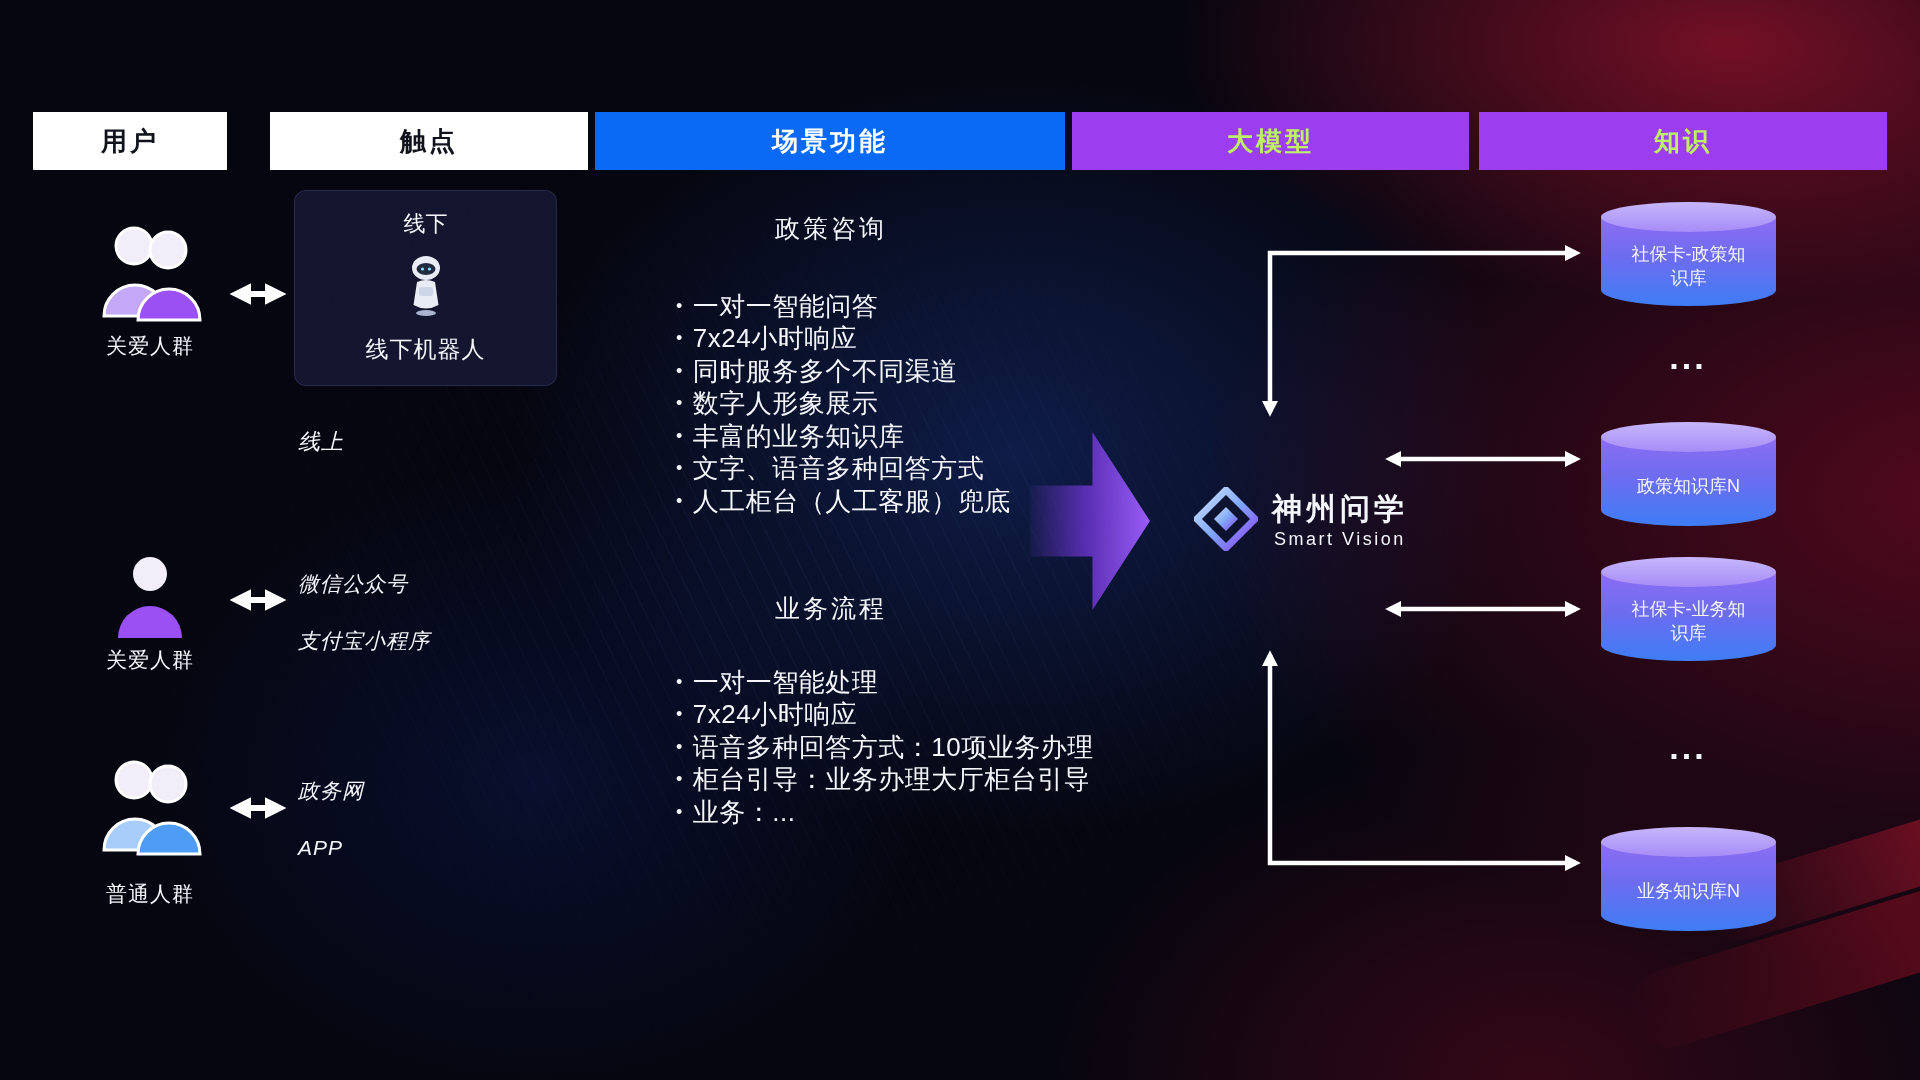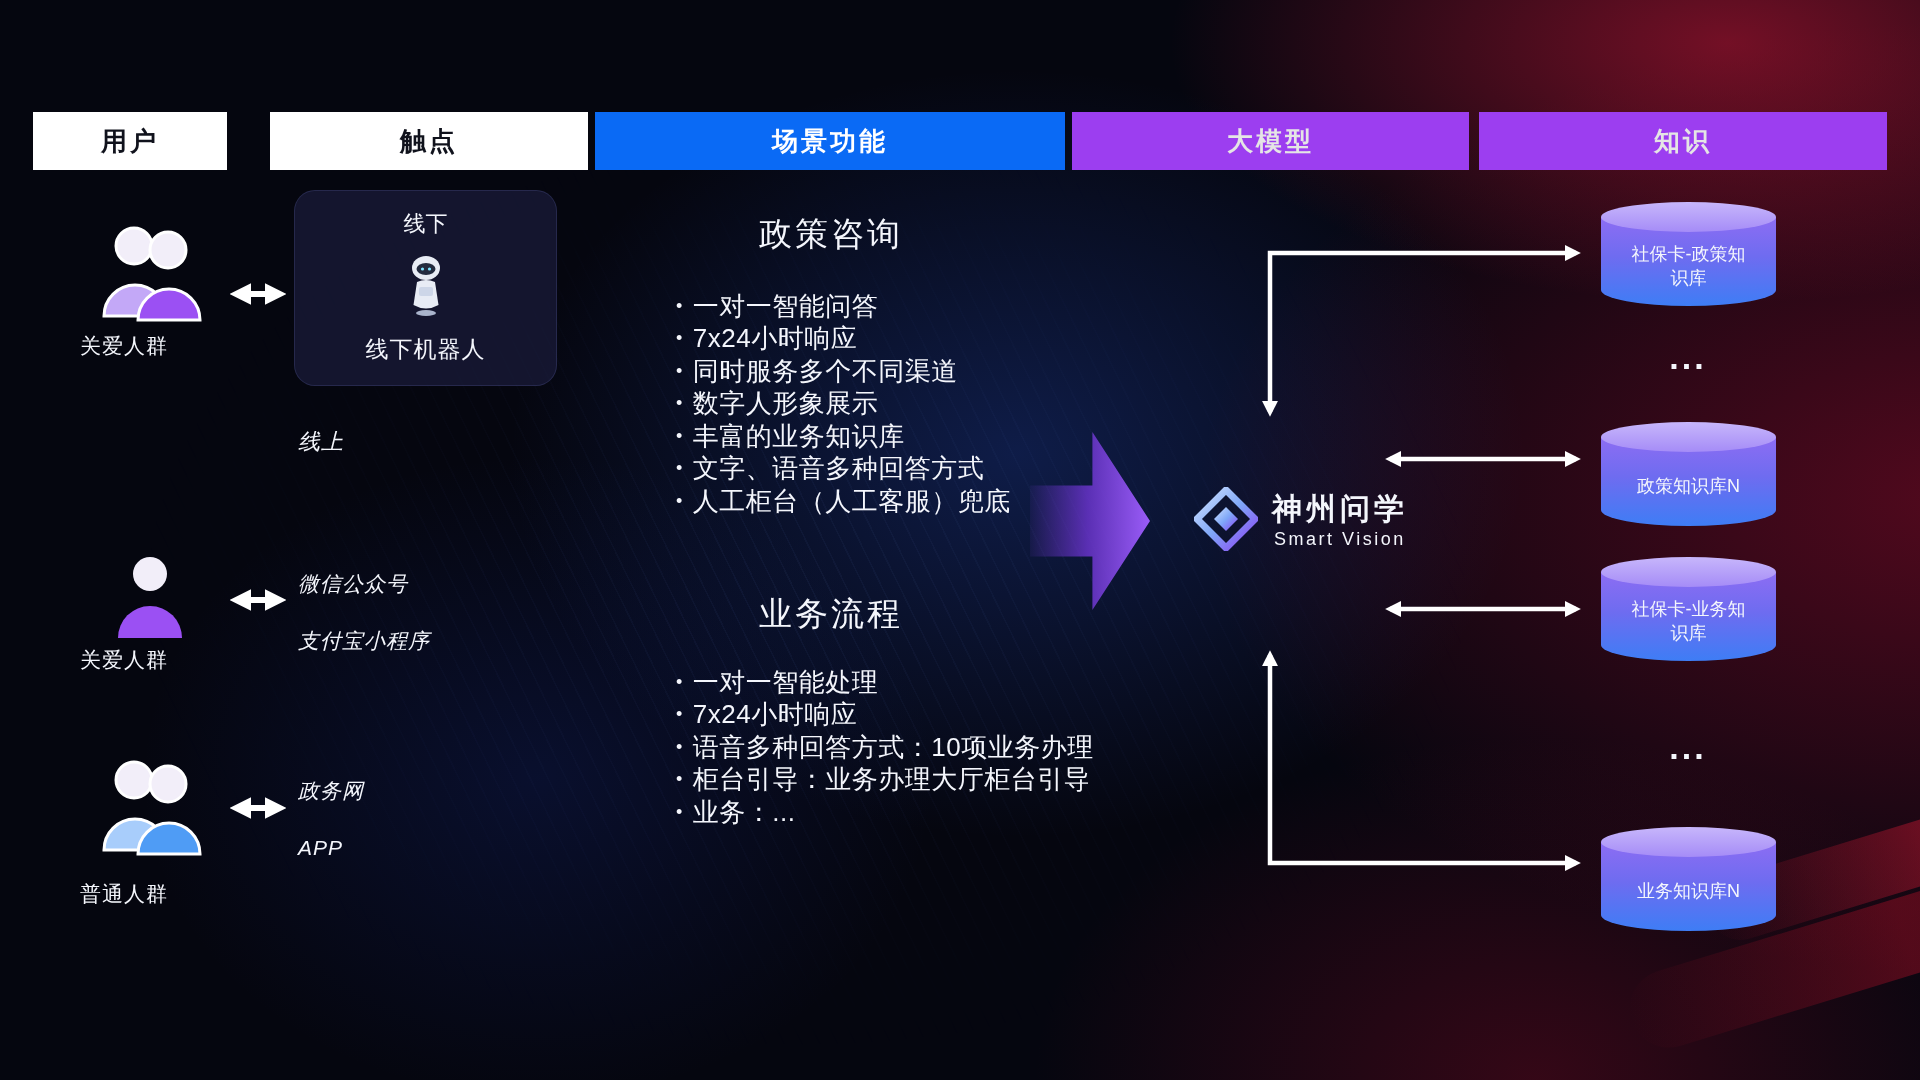--- a/index.html
+++ b/index.html
@@ -24,36 +24,36 @@
   .swoosh-a { left:1700px; top:818px; width:460px; height:64px; transform:rotate(-17deg);
     background:linear-gradient(90deg, rgba(150,12,32,0) 0%, rgba(200,24,50,0.55) 60%); }
   .swoosh-b { left:1620px; top:905px; width:520px; height:78px; transform:rotate(-17deg);
     background:linear-gradient(90deg, rgba(120,8,26,0) 0%, rgba(150,14,36,0.5) 55%); }
 
   .hdr { position:absolute; top:112px; height:58px; z-index:5;
     display:flex; align-items:center; justify-content:center;
     font-size:26px; font-weight:bold; letter-spacing:3px; }
   .hdr-white  { background:#ffffff; color:#10121c; }
   .hdr-blue   { background:#0a6af5; color:#ffffff; }
-  .hdr-purple { background:#9c3ef0; color:#e5e5e5; }
+  .hdr-purple { background:#9c3ef0; color:#bef264; }
 
   .abs { position:absolute; z-index:5; }
 
-  .user-label { width:140px; font-size:21px; text-align:left; letter-spacing:1px; }
+  .user-label { width:140px; font-size:21px; text-align:center; letter-spacing:1px; }
 
   .offline-card {
     position:absolute; left:294px; top:190px; width:263px; height:196px; z-index:5;
     background:rgba(30,32,66,0.60); border:1px solid rgba(130,135,220,0.18);
-    border-radius:21px; display:flex; flex-direction:column; align-items:center;
+    border-radius:12px; display:flex; flex-direction:column; align-items:center;
     justify-content:space-between; padding:18px 0 20px; box-sizing:border-box;
   }
   .tp-text { width:263px; left:298px; text-align:left; font-size:21px; letter-spacing:1px;font-style:italic; }
   .tp-big  { font-size:22px; }
 
-  .scene-title { left:676px; width:310px; text-align:center; font-size:33px;
+  .scene-title { left:676px; width:310px; text-align:center; font-size:25px;
     font-weight:500; letter-spacing:3px; }
   .list { left:676px; display:flex; flex-direction:column; }
   .bullet { height:32.5px; display:flex; align-items:center; font-size:26px; letter-spacing:0.5px; white-space:nowrap; }
   .bullet::before { content:"•"; margin-right:10px; font-size:18px; }
 
   .flow-arrow {
     position:absolute; left:1030px; top:432px; width:120px; height:178px; z-index:4;
     clip-path:polygon(0 30%, 52% 30%, 52% 0, 100% 50%, 52% 100%, 52% 70%, 0 70%);
     background:linear-gradient(90deg, rgba(88,48,170,0.12) 0%, rgba(112,54,214,0.78) 48%, #9a5cf8 100%);
   }

